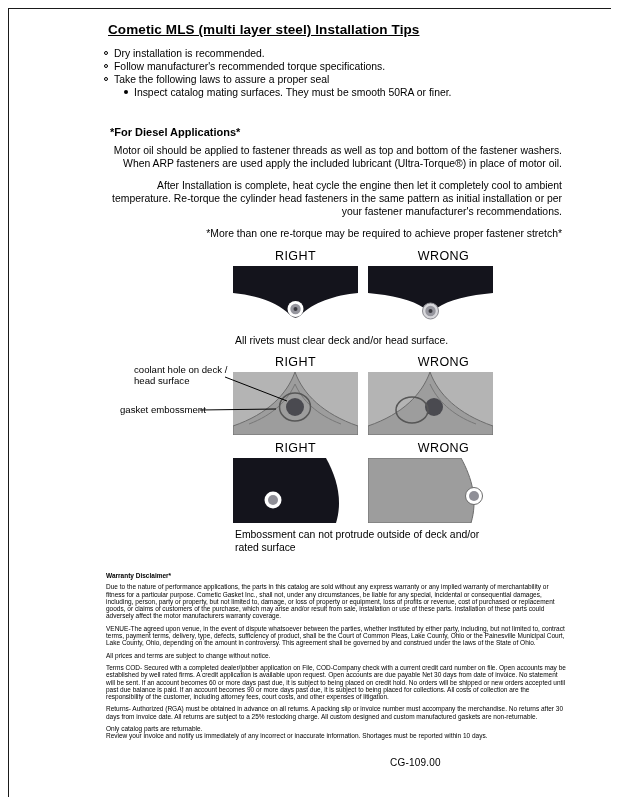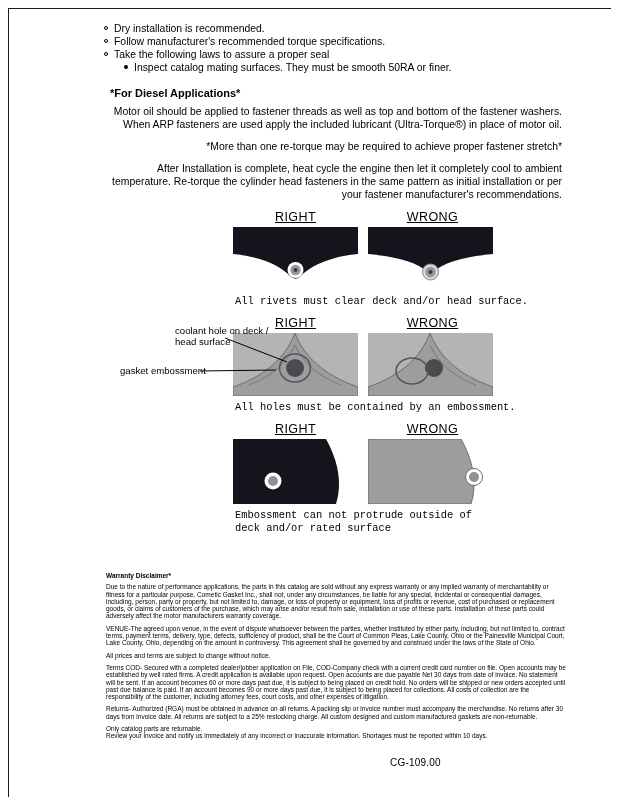--- a/index.html
+++ b/index.html
@@ -24,76 +24,77 @@
   .bullet-row.sub { margin-left:20px; }
   .b-open {
     flex:0 0 auto; width:4px; height:4px; border:1px solid #000; border-radius:50%;
     margin:4px 6px 0 0;
   }
   .b-fill {
     flex:0 0 auto; width:4px; height:4px; background:#000; border-radius:50%;
     margin:4px 6px 0 0;
   }
 
-  .section-heading { font-size:11px; font-weight:bold; margin:13px 0 6px 6px; }
+  .section-heading { font-size:11px; font-weight:bold; margin:27px 0 6px 6px; }
   .para { font-size:10.4px; line-height:13px; margin:0 0 9px 6px; width:452px;text-align:right; }
   .note { margin-top:2px; }
 
   .fig { position:relative; width:466px; }
-  .fig-labels { display:flex; gap:12px; margin-left:129px;text-decoration:underline; }
+  .fig-labels { display:flex; gap:23px; margin-left:129px; }
   .fig-label { width:125px; text-align:center; font-size:12.5px; letter-spacing:0.4px; line-height:15px; }
   .fig-panels { display:flex; gap:10px; margin-left:129px; margin-top:2px; }
   .panel { width:125px; height:63px; display:block; }
   .panel.tall { height:65px; }
-  .fig-caption { font-size:10.4px; line-height:13px; margin:5px 0 8px 131px;font-family:Liberation Mono, monospace; }
+  .fig-caption { font-size:10.4px; line-height:13px; margin:5px 0 8px 131px; }
   .fig-caption.wrap { width:250px; }
 
   .callout { position:absolute; font-size:9.6px; line-height:10.8px; }
-  .callout-hole { left:30px; top:10px; width:96px;margin-left:41px; }
+  .callout-hole { left:30px; top:10px; width:96px; }
   .callout-emb { left:16px; top:50px; width:110px; }
   .callout-lines { position:absolute; left:0; top:0; pointer-events:none; }
 
   .disclaimer { position:absolute; left:106px; top:572px; width:460px; font-size:6.5px; line-height:7.3px; }
   .disclaimer .disc-heading { font-weight:bold; margin-bottom:4px; }
   .disclaimer p { margin-bottom:5px; }
   .disclaimer p.tight { margin-bottom:0; }
 
   .footer { position:absolute; left:390px; top:757px; font-size:10px; letter-spacing:0.2px; }
 </style>
 </head>
 <body>
 
 <div class="page">
   <div class="edge-left"></div>
   <div class="edge-top"></div>
 
   <div class="content">
 
+    <div class="title">Cometic MLS (multi layer steel) Installation Tips</div>
 
     <div class="bullet-row">
       <span class="b-open"></span>
       <span>Dry installation is recommended.</span>
     </div>
     <div class="bullet-row">
       <span class="b-open"></span>
       <span>Follow manufacturer's recommended torque specifications.</span>
     </div>
     <div class="bullet-row">
       <span class="b-open"></span>
       <span>Take the following laws to assure a proper seal</span>
     </div>
     <div class="bullet-row sub">
       <span class="b-fill"></span>
       <span>Inspect catalog mating surfaces.  They must be smooth 50RA or finer.</span>
     </div>
 
     <div class="section-heading">*For Diesel Applications*</div>
     <p class="para">Motor oil should be applied to fastener threads as well as top and bottom of the fastener washers. When ARP fasteners are used apply the included lubricant (Ultra-Torque®) in place of motor oil.</p>
+    <p class="para">After Installation is complete, heat cycle the engine then let it completely cool to ambient temperature. Re-torque the cylinder head fasteners in the same pattern as initial installation or per your fastener manufacturer's recommendations.</p>
     <p class="para note">*More than one re-torque may be required to achieve proper fastener stretch*</p>
-    <p class="para">After Installation is complete, heat cycle the engine then let it completely cool to ambient temperature. Re-torque the cylinder head fasteners in the same pattern as initial installation or per your fastener manufacturer's recommendations.</p>
 
     <div class="fig" style="margin-top:6px;">
       <div class="fig-labels">
         <div class="fig-label">RIGHT</div>
         <div class="fig-label">WRONG</div>
       </div>
       <div class="fig-panels">
         <svg class="panel" viewBox="0 0 125 63">
           <rect width="125" height="63" fill="#ffffff"></rect>
           <path d="M0,0 H125 V27 C102,29 79,37 68,49 Q62.5,54.5 57,49 C46,37 23,29 0,27 Z" fill="#14141c"></path>
@@ -133,21 +134,20 @@
           <circle cx="66" cy="35" r="9" fill="#4a4a50"></circle>
           <ellipse cx="44" cy="38" rx="16" ry="13" fill="none" stroke="#565656" stroke-width="1.5"></ellipse>
         </svg>
       </div>
       <div class="callout callout-hole">coolant hole on deck / head surface</div>
       <div class="callout callout-emb">gasket embossment</div>
       <svg class="callout-lines" width="466" height="95">
         <line x1="121" y1="22" x2="183" y2="46" stroke="#000" stroke-width="1"></line>
         <line x1="96" y1="55" x2="172" y2="54" stroke="#000" stroke-width="1"></line>
       </svg>
-      <div class="fig-caption">All holes must be contained by an embossment.</div>
     </div>
 
     <div class="fig" style="margin-top:6px;">
       <div class="fig-labels">
         <div class="fig-label">RIGHT</div>
         <div class="fig-label">WRONG</div>
       </div>
       <div class="fig-panels">
         <svg class="panel tall" viewBox="0 0 125 65">
           <rect width="125" height="65" fill="#ffffff"></rect>

